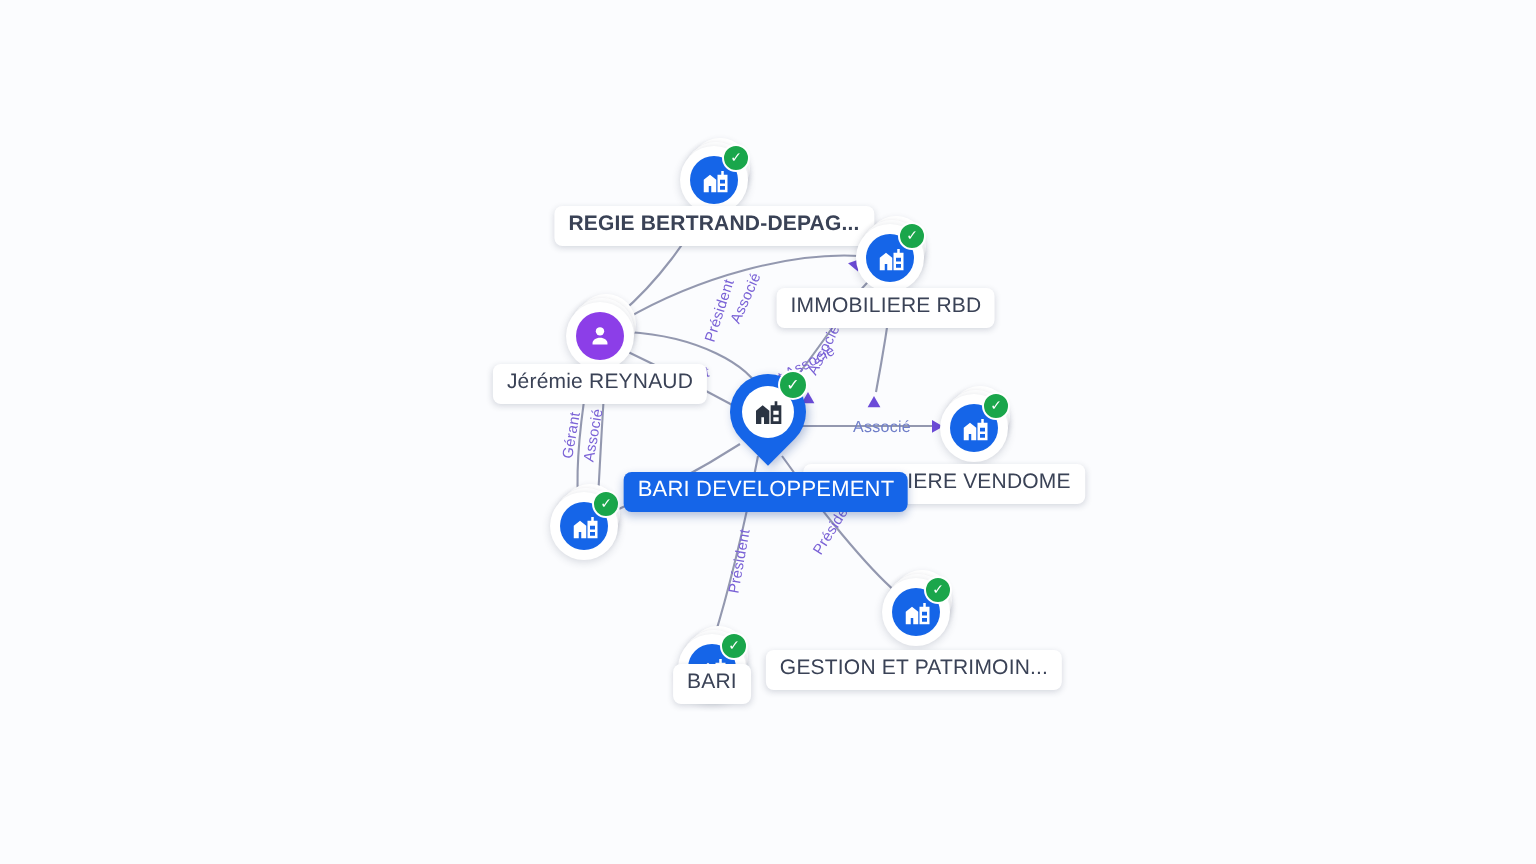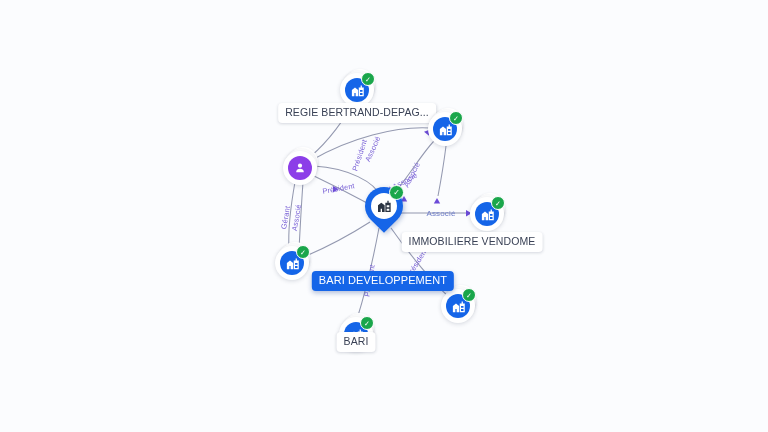--- a/index.html
+++ b/index.html
@@ -134,21 +134,20 @@
     padding: 4px 7px 5px 7px;
     border-radius: 4px;
     box-shadow: 0 1px 3px rgba(40,50,80,0.18);
     letter-spacing: 0.1px;
   }
   .node-label.selected {
     background: #1565e8;
     color: #ffffff;
     font-size: 11px;
     box-shadow: 0 2px 5px rgba(20,60,140,0.32);
-    margin-top: 35px;
   }
 </style>
 </head>
 <body>
 
 <div id="canvas">
 
   <svg id="edge-layer" viewBox="0 0 768 432" width="768" height="432" xmlns="http://www.w3.org/2000/svg">
     <g>
 
@@ -208,51 +207,53 @@
       <div class="node-disc" style="left:0;top:0;width:34px;height:34px;">
         <div class="icon-circle" style="width:24px;height:24px;">
           <svg width="15" height="15" viewBox="0 0 24 24" aria-hidden="true">
             <path fill="#ffffff" d="M3 21V11l5-4 5 4v10H9v-5H7v5H3zm11 0V7h3V4h2v3h3v14h-8zm2-2h4v-3h-4v3zm0-5h4v-3h-4v3z"></path>
           </svg>
         </div>
         <div class="badge-check" style="right:-1px;top:-1px;width:12px;height:12px;">✓</div>
       </div>
     </div>
   </div>
-  <div class="node-label" style="left:357px; top:103px;">REGIE BERTRAND-DEPAG...</div>
+  <div class="node-label" style="left:357px; top:103px;font-weight:bold;">REGIE BERTRAND-DEPAG...</div>
 
   <div class="node" style="left:445px; top:129px;">
     <div class="node-stack" style="width:34px;height:34px;">
       <div class="stack-card" style="left:5px;top:-4px;width:30px;height:30px;"></div>
       <div class="stack-card" style="left:2px;top:-2px;width:32px;height:32px;"></div>
       <div class="node-disc" style="left:0;top:0;width:34px;height:34px;">
         <div class="icon-circle" style="width:24px;height:24px;">
           <svg width="15" height="15" viewBox="0 0 24 24" aria-hidden="true">
             <path fill="#ffffff" d="M3 21V11l5-4 5 4v10H9v-5H7v5H3zm11 0V7h3V4h2v3h3v14h-8zm2-2h4v-3h-4v3zm0-5h4v-3h-4v3z"></path>
           </svg>
         </div>
         <div class="badge-check" style="right:-1px;top:-1px;width:12px;height:12px;">✓</div>
       </div>
     </div>
   </div>
+  <div class="node-label" style="left:443px; top:144px;">IMMOBILIERE RBD</div>
 
   <div class="node" style="left:300px; top:168px;">
     <div class="node-stack" style="width:34px;height:34px;">
       <div class="stack-card" style="left:5px;top:-4px;width:30px;height:30px;"></div>
       <div class="stack-card" style="left:2px;top:-2px;width:32px;height:32px;"></div>
       <div class="node-disc" style="left:0;top:0;width:34px;height:34px;">
         <div class="icon-circle person" style="width:24px;height:24px;">
           <svg width="14" height="14" viewBox="0 0 24 24" aria-hidden="true">
             <circle cx="12" cy="8" r="3.6" fill="#ffffff"></circle>
             <path fill="#ffffff" d="M12 13.4c-3.6 0-6.4 2.1-6.4 4.6v1.2h12.8v-1.2c0-2.5-2.8-4.6-6.4-4.6z"></path>
           </svg>
         </div>
       </div>
     </div>
   </div>
+  <div class="node-label" style="left:300px; top:182px;">Jérémie REYNAUD</div>
 
   <div class="node" style="left:487px; top:214px;">
     <div class="node-stack" style="width:34px;height:34px;">
       <div class="stack-card" style="left:5px;top:-4px;width:30px;height:30px;"></div>
       <div class="stack-card" style="left:2px;top:-2px;width:32px;height:32px;"></div>
       <div class="node-disc" style="left:0;top:0;width:34px;height:34px;">
         <div class="icon-circle" style="width:24px;height:24px;">
           <svg width="15" height="15" viewBox="0 0 24 24" aria-hidden="true">
             <path fill="#ffffff" d="M3 21V11l5-4 5 4v10H9v-5H7v5H3zm11 0V7h3V4h2v3h3v14h-8zm2-2h4v-3h-4v3zm0-5h4v-3h-4v3z"></path>
           </svg>
@@ -285,20 +286,21 @@
       <div class="node-disc" style="left:0;top:0;width:34px;height:34px;">
         <div class="icon-circle" style="width:24px;height:24px;">
           <svg width="15" height="15" viewBox="0 0 24 24" aria-hidden="true">
             <path fill="#ffffff" d="M3 21V11l5-4 5 4v10H9v-5H7v5H3zm11 0V7h3V4h2v3h3v14h-8zm2-2h4v-3h-4v3zm0-5h4v-3h-4v3z"></path>
           </svg>
         </div>
         <div class="badge-check" style="right:-1px;top:-1px;width:12px;height:12px;">✓</div>
       </div>
     </div>
   </div>
+  <div class="node-label" style="left:457px; top:325px;">GESTION ET PATRIMOIN...</div>
 
   <div class="node" style="left:356px; top:334px;">
     <div class="node-stack" style="width:34px;height:34px;">
       <div class="stack-card" style="left:5px;top:-4px;width:30px;height:30px;"></div>
       <div class="stack-card" style="left:2px;top:-2px;width:32px;height:32px;"></div>
       <div class="node-disc" style="left:0;top:0;width:34px;height:34px;">
         <div class="icon-circle" style="width:24px;height:24px;">
           <svg width="15" height="15" viewBox="0 0 24 24" aria-hidden="true">
             <path fill="#ffffff" d="M3 21V11l5-4 5 4v10H9v-5H7v5H3zm11 0V7h3V4h2v3h3v14h-8zm2-2h4v-3h-4v3zm0-5h4v-3h-4v3z"></path>
           </svg>

